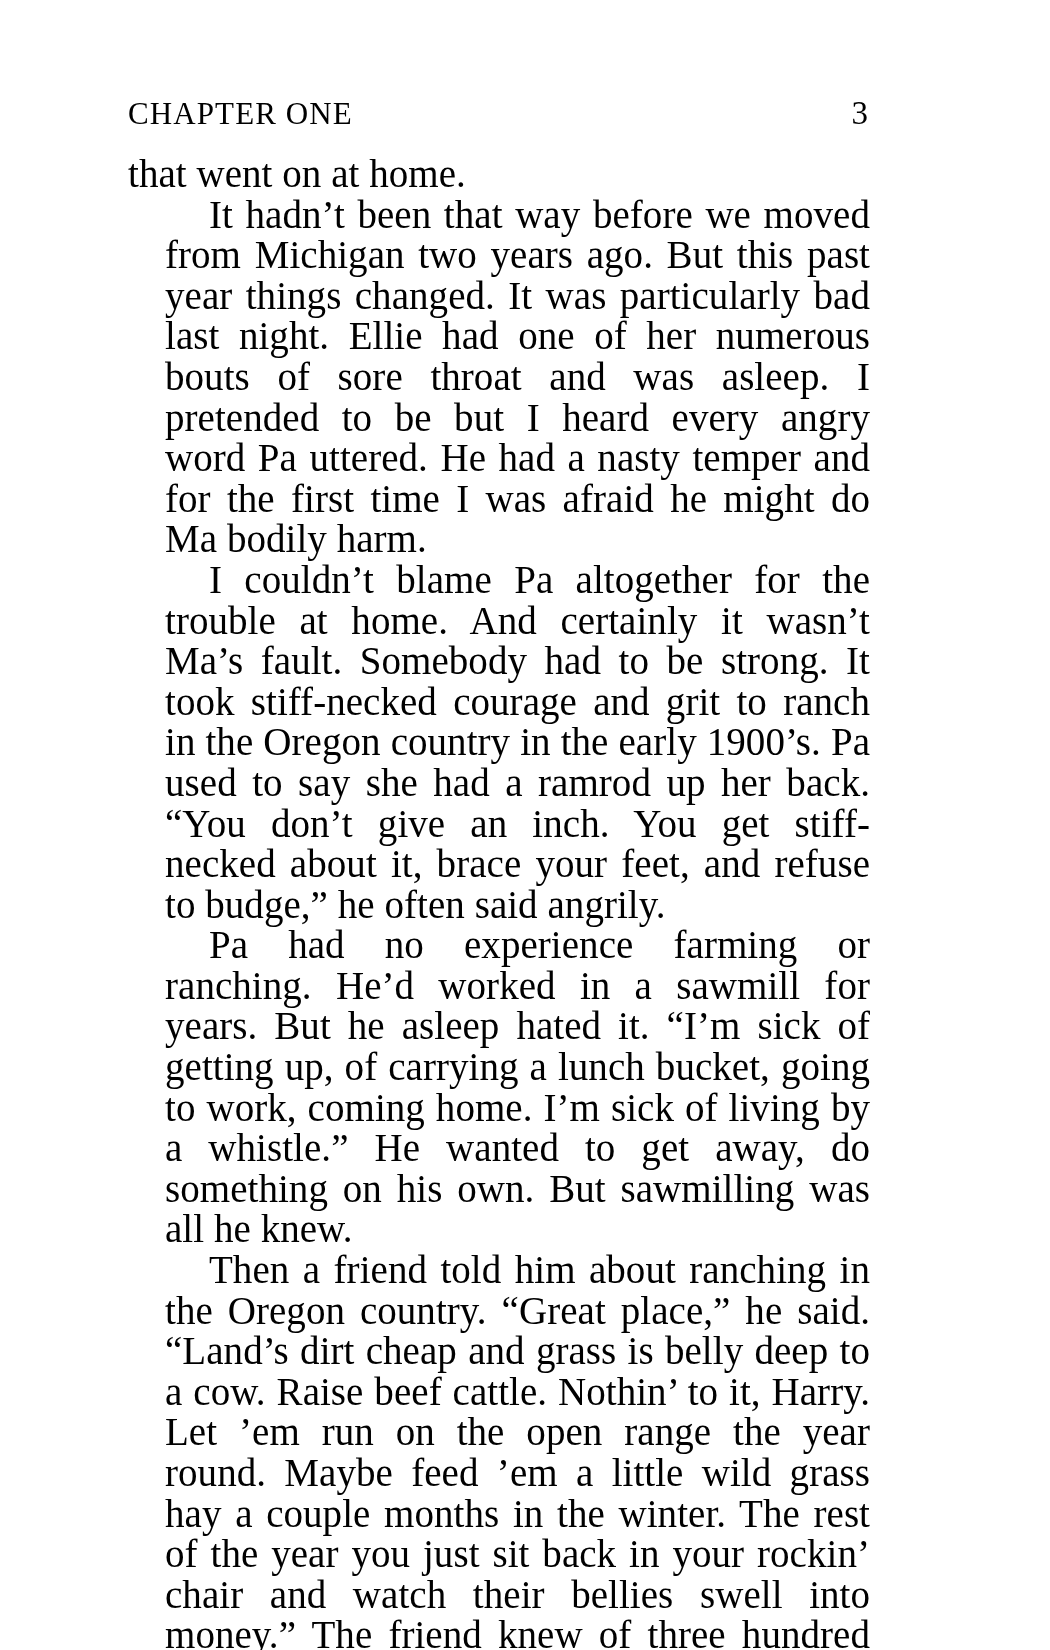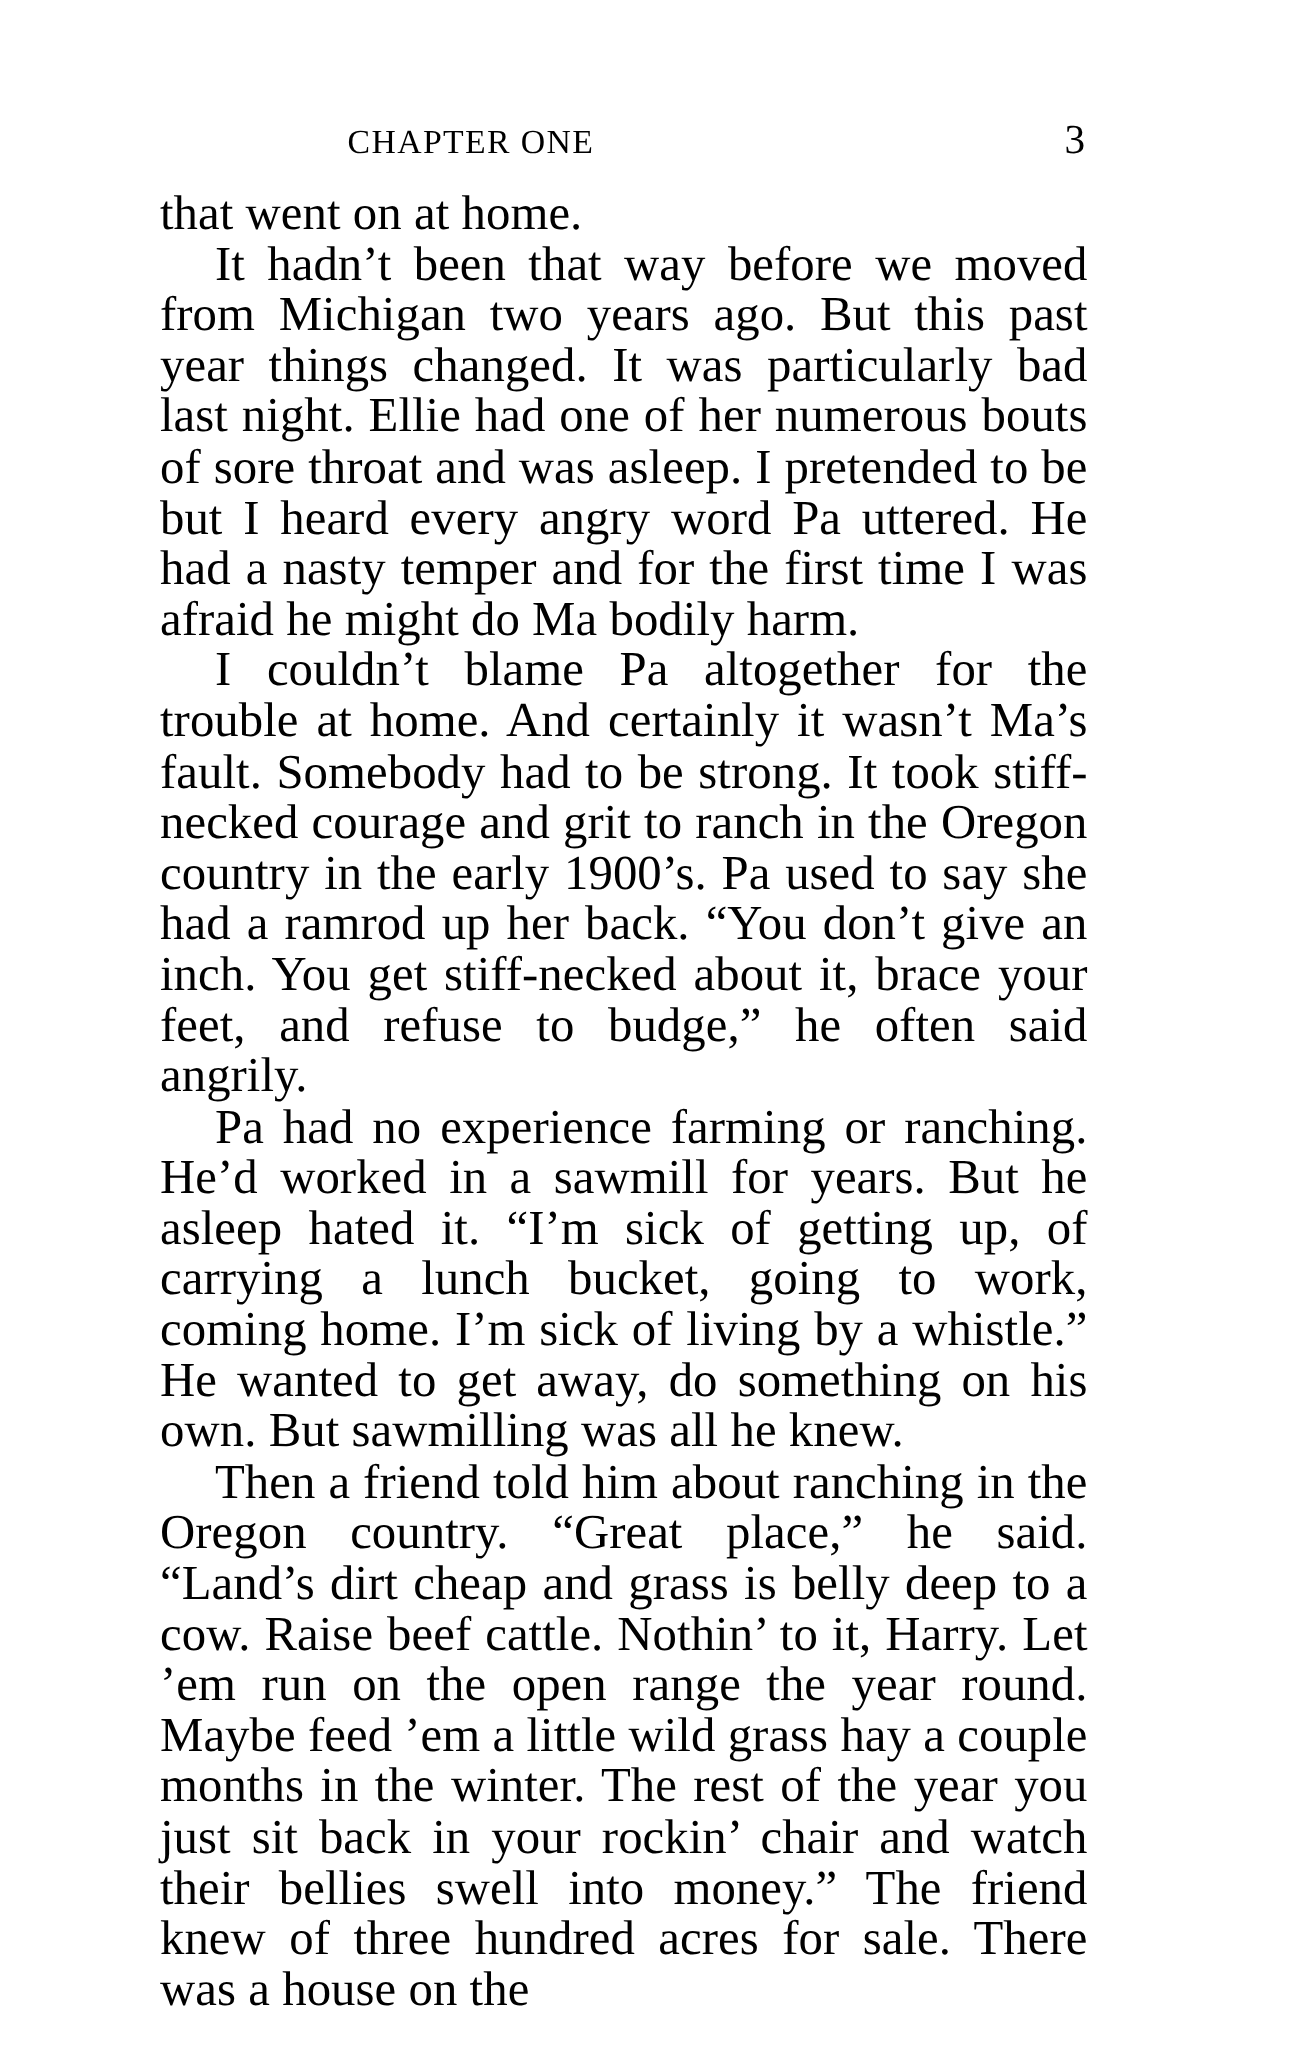--- a/index.html
+++ b/index.html
@@ -31,23 +31,22 @@
   .running-head {
     display: flex;
     align-items: baseline;
     justify-content: space-between;
     width: 100%;
     margin-bottom: 22px;
   }
   .chapter-label {
     font-family: "Liberation Serif", serif;
     font-variant: small-caps;
-    font-size: 27px;
+    font-size: 31px;
     letter-spacing: 1.1px;
-    margin-left: 150px;
     white-space: nowrap;
   }
   .folio {
     font-family: "Liberation Serif", serif;
     font-size: 33px;
     line-height: 1;
     margin-left: auto;
     padding-right: 2px;
   }
   .body-text p {
@@ -57,20 +56,21 @@
     text-align: justify;
     text-justify: inter-word;
     hyphens: manual;
     letter-spacing: 0.05px;
   }
   .body-text p.cont {
     text-indent: 0;
   }
   .body-text p.indent {
     text-indent: 44px;
+    margin-left: 37px;
   }
   .body-text p.last {
     text-align: justify;
   }
 </style>
 </head>
 <body>
 
 <div class="page">
   <div class="content">

